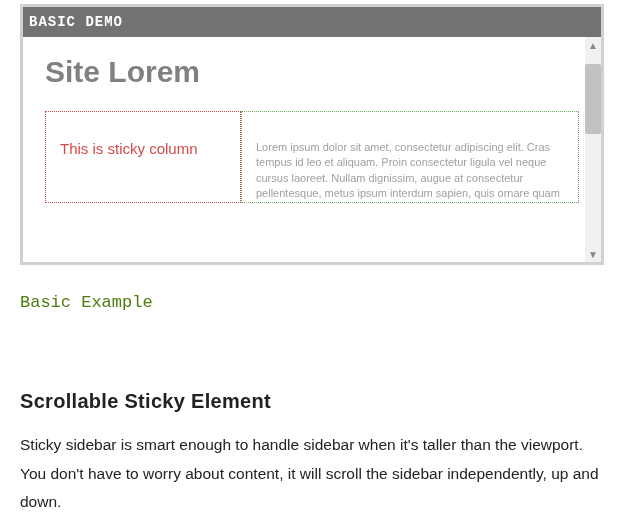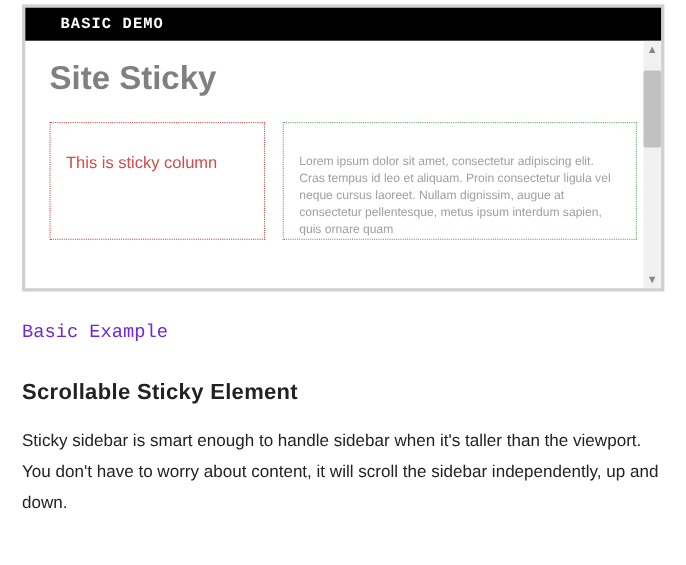--- a/index.html
+++ b/index.html
@@ -13,44 +13,43 @@
       padding: 4px 20px 20px 20px;
       width: 624px;
     }
     .demo-frame {
       border: 3px solid #d0d0d0;
       background: #fff;
       position: relative;
       margin-bottom: 28px;
     }
     .demo-header {
-      background: #000000;
+      background: #737373;
       color: #fff;
       font-family: "Courier New", monospace;
       font-weight: bold;
       font-size: 14px;
-      padding: 7px 32px;
+      padding: 7px 6px;
       letter-spacing: 1px;
     }
     .demo-content {
       position: relative;
       padding: 18px 22px 0 22px;
       height: 225px;
       overflow: hidden;
     }
     .site-title {
       font-family: Arial, Helvetica, sans-serif;
       font-size: 30px;
       font-weight: bold;
       color: #808080;
       margin-bottom: 22px;
     }
     .columns {
       display: flex;
-      gap: 16px;
     }
     .sticky-col {
       width: 196px;
       flex-shrink: 0;
       border: 1px dotted #d44a4a;
       padding: 28px 14px;
       font-family: Arial, Helvetica, sans-serif;
       font-size: 15px;
       color: #d44a4a;
     }
@@ -90,50 +89,51 @@
       align-items: center;
       justify-content: center;
       color: #888;
       font-size: 10px;
     }
     .scrollbar-arrow-up { top: 0; }
     .scrollbar-arrow-down { bottom: 0; }
     .link {
       font-family: "Courier New", monospace;
       font-size: 17px;
-      color: #6d28d9;
+      color: #4d7c0f;
       text-decoration: none;
       display: inline-block;
       margin-bottom: 34px;
       cursor: pointer;
     }
     .section-heading {
       font-family: Arial, Helvetica, sans-serif;
       font-size: 20px;
       font-weight: 900;
       color: #222;
       margin-bottom: 18px;
       letter-spacing: 0.3px;
+      margin-top: 44px;
     }
     .body-text {
       font-family: Liberation Sans, sans-serif;
       font-size: 15.5px;
       color: #222;
       line-height: 1.85;
     }
   </style>
 </head>
 <body>
 
 
 
 <div class="demo-frame">
   <div class="demo-header">BASIC DEMO</div>
   <div class="demo-content">
-    <div class="site-title">Site Sticky</div>
+    <div class="site-title">Site Lorem</div>
     <div class="columns">
       <div class="sticky-col">This is sticky column</div>
       <div class="lorem-col">Lorem ipsum dolor sit amet, consectetur adipiscing elit. Cras tempus id leo et aliquam. Proin consectetur ligula vel neque cursus laoreet. Nullam dignissim, augue at consectetur pellentesque, metus ipsum interdum sapien, quis ornare quam</div>
     </div>
     <div class="scrollbar-outer">
       <div class="scrollbar-arrow-up">▲</div>
       <div class="scrollbar-track-top"></div>
       <div class="scrollbar-arrow-down">▼</div>
     </div>
   </div>

